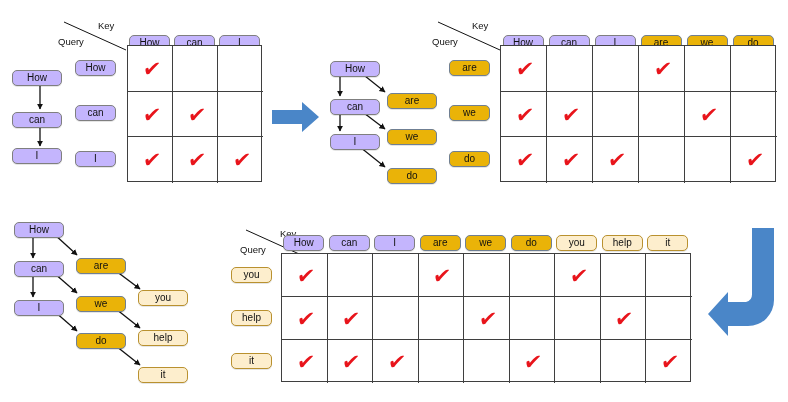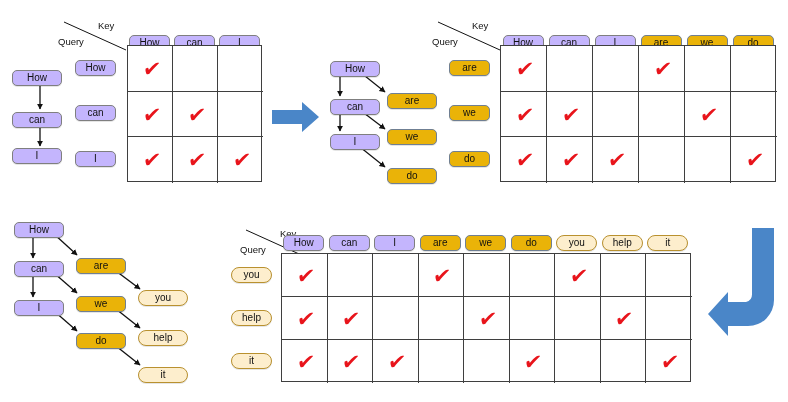--- a/index.html
+++ b/index.html
@@ -24,21 +24,21 @@
     color:#111;
     display:flex;
     align-items:center;
     justify-content:center;
     background:#e8e8e8;
     box-shadow:0 1px 0 rgba(0,0,0,.10);
     white-space:nowrap;
   }
   .tok.gray {background:#c4b5fd;border-color:#7f7f7f;}
   .tok.blue {background:#eab308;border-color:#6f7f93;}
-  .tok.yellow{background:#fdeecd;border-color:#b9912f;border-radius:8px;}
+  .tok.yellow{background:#fdeecd;border-color:#b9912f;}
 
   
   .matrix{position:absolute;box-sizing:border-box;border:1px solid #3f3f3f;background:#fff;}
   .mcell{position:absolute;box-sizing:border-box;border-right:1px solid #3f3f3f;border-bottom:1px solid #3f3f3f;}
   .mcell.lastcol{border-right:none;}
   .mcell.lastrow{border-bottom:none;}
   .chk{
     position:absolute;
     color:#e8141b;
     font-size:21px;

